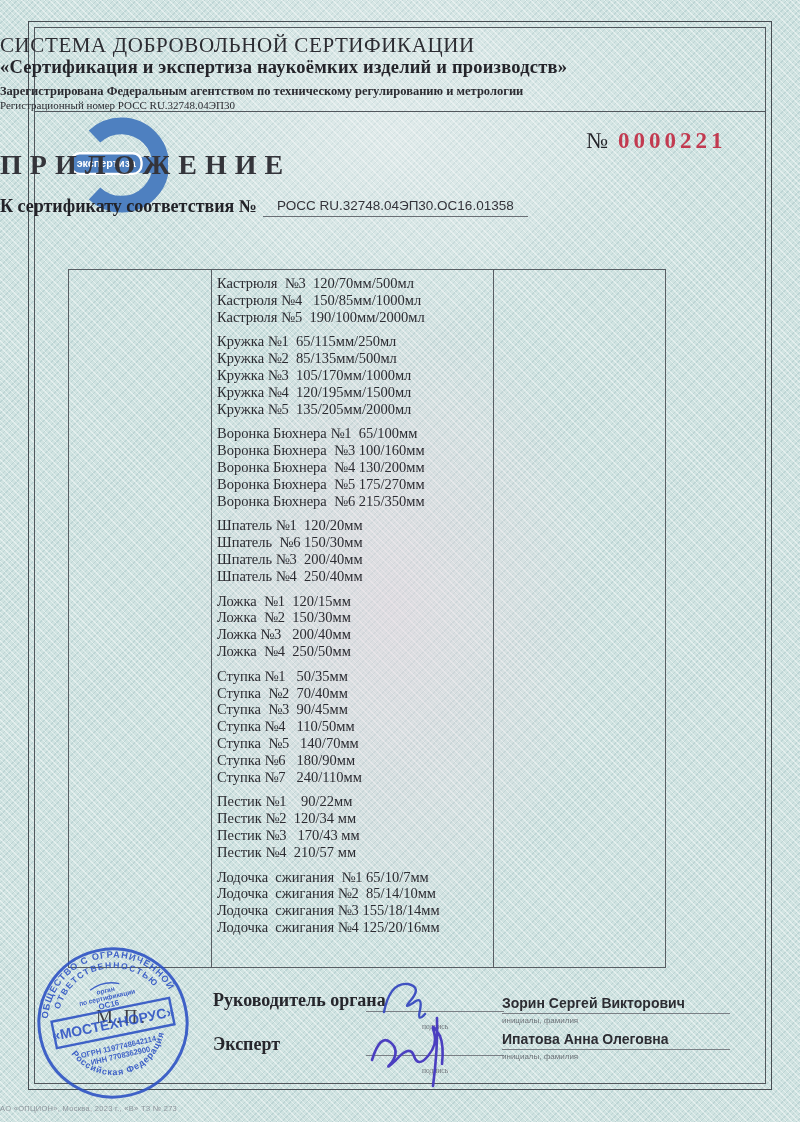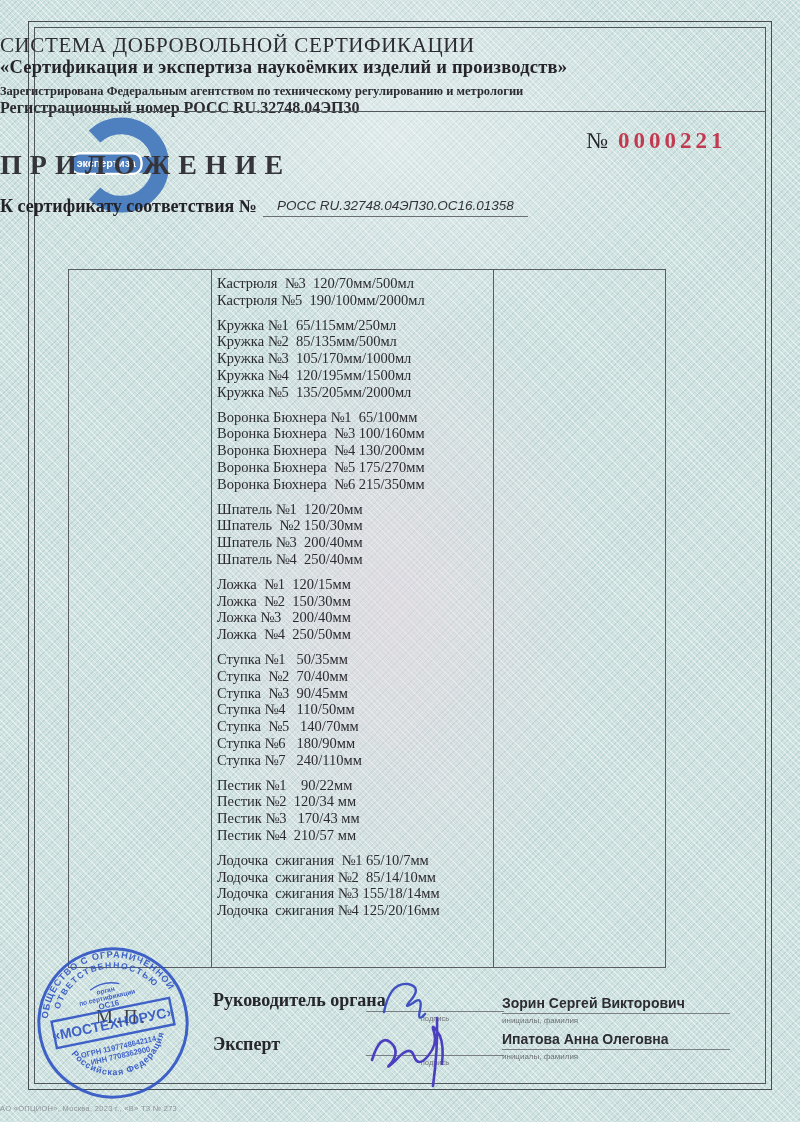--- a/index.html
+++ b/index.html
@@ -18,53 +18,52 @@
   }
 
   .frame-outer { position:absolute; left:28px; top:21px; width:744px; height:1069px; border:1.5px solid #474c52; }
   .frame-inner { position:absolute; left:34px; top:27px; width:732px; height:1057px; border:1px solid #51565c; }
 
   .center { position:absolute; left:0; width:800px; text-align:left; }
 
   .sys-title   { top:33px;  font-size:21px;   color:#2c2c32; letter-spacing:0.6px; }
   .sys-name    { top:57px;  font-size:18.5px; font-weight:bold; color:#24242a; letter-spacing:0.2px; }
   .reg-line    { top:84px;  font-size:12.5px; font-weight:bold; color:#2b2b31; }
-  .reg-number  { top:99px;  font-size:16px; font-weight:bold; color:#2b2b31; }
+  .reg-number  { top:99px;  font-size:11px; font-weight:normal; color:#2b2b31; }
   .header-rule { position:absolute; left:35px; top:111px; width:730px; height:1px; background:#51565c; }
 
   .logo { position:absolute; left:70px; top:116px; width:98px; height:98px; }
 
   .blank-no { position:absolute; left:586px; top:128px; font-size:23px; color:#24242a; white-space:pre; }
   .blank-no .digits { font-weight:bold; letter-spacing:4px; color:#c23a50; padding-left:10px; }
 
   .doc-title { top:149px; font-size:28px; font-weight:600; color:#34343a; letter-spacing:8px; }
 
   .cert-line { top:196px; font-size:18px; color:#222228; }
   .cert-line .lbl { font-weight:bold; }
   .cert-line .val {
     font-family:"Liberation Sans", sans-serif; font-size:13.5px; color:#33333a;
     display:inline-block; border-bottom:1px solid #6a6f75; padding:0 14px 3px 14px; margin-left:6px;
     vertical-align:2px;
-    font-style:italic;
   }
 
   .items-table { position:absolute; left:68px; top:269px; width:598px; height:699px; border:1px solid #585d63; }
   .items-table .vline { position:absolute; top:0; width:1px; height:100%; background:#585d63; }
   .vline.v1 { left:142px; } .vline.v2 { left:424px; }
   .items-content { position:absolute; left:148px; top:5px; width:272px; }
   .item-group { margin-bottom:8px; }
   .item-line { font-size:14.5px; line-height:16.8px; color:#2b2b31; white-space:pre; }
 
   .sig-label { position:absolute; left:193px; font-size:18px; font-weight:bold; color:#26262c;margin-left:20px; }
   .sig-label.head { top:990px; } .sig-label.expert { top:1034px; }
 
   .sig-line { position:absolute; border-bottom:1px solid #7a7f85; }
   .sig-line.s1 { left:366px; top:994px; width:138px; height:18px; }
   .sig-line.s2 { left:366px; top:1038px; width:138px; height:18px; }
-  .sig-caption { position:absolute; font-family:Liberation Sans, sans-serif; font-size:7.5px; color:#6d7278; text-align:center; }
+  .sig-caption { position:absolute; font-family:Liberation Serif, serif; font-size:7.5px; color:#6d7278; text-align:center;margin-top:8px; }
   .sig-caption.c1 { left:366px; top:1014px; width:138px; }
   .sig-caption.c2 { left:366px; top:1058px; width:138px; }
 
   .name-line { position:absolute; left:502px; width:228px; text-align:left; }
   .name-value { font-family:"Liberation Sans", sans-serif; font-size:14px; font-weight:600; color:#2c2c32;
                 border-bottom:1px solid #7a7f85; padding-bottom:2px; display:block; }
   .name-caption { font-family:"Liberation Sans", sans-serif; font-size:8px; color:#6d7278; display:block; padding-top:2px; }
   .name-line.n1 { top:995px; } .name-line.n2 { top:1031px; }
 
   .mp-mark { position:absolute; left:96px; top:1006px; font-size:19px; letter-spacing:3px; color:#3e3e44; z-index:1; }
@@ -105,39 +104,40 @@
   <div class="center cert-line">
     <span class="lbl">К сертификату соответствия №</span><span class="val">РОСС RU.32748.04ЭП30.ОС16.01358</span>
   </div>
 
   <div class="items-table">
     <div class="vline v1"></div>
     <div class="vline v2"></div>
     <div class="items-content">
         <div class="item-group">
           <div class="item-line">Кастрюля  №3  120/70мм/500мл</div>
+          <div class="item-line">Кастрюля №4   150/85мм/1000мл</div>
           <div class="item-line">Кастрюля №5  190/100мм/2000мл</div>
         </div>
         <div class="item-group">
           <div class="item-line">Кружка №1  65/115мм/250мл</div>
           <div class="item-line">Кружка №2  85/135мм/500мл</div>
           <div class="item-line">Кружка №3  105/170мм/1000мл</div>
           <div class="item-line">Кружка №4  120/195мм/1500мл</div>
           <div class="item-line">Кружка №5  135/205мм/2000мл</div>
         </div>
         <div class="item-group">
           <div class="item-line">Воронка Бюхнера №1  65/100мм</div>
           <div class="item-line">Воронка Бюхнера  №3 100/160мм</div>
           <div class="item-line">Воронка Бюхнера  №4 130/200мм</div>
           <div class="item-line">Воронка Бюхнера  №5 175/270мм</div>
           <div class="item-line">Воронка Бюхнера  №6 215/350мм</div>
         </div>
         <div class="item-group">
           <div class="item-line">Шпатель №1  120/20мм</div>
-          <div class="item-line">Шпатель  №2 150/30мм</div>
+          <div class="item-line">Шпатель  №6 150/30мм</div>
           <div class="item-line">Шпатель №3  200/40мм</div>
           <div class="item-line">Шпатель №4  250/40мм</div>
         </div>
         <div class="item-group">
           <div class="item-line">Ложка  №1  120/15мм</div>
           <div class="item-line">Ложка  №2  150/30мм</div>
           <div class="item-line">Ложка №3   200/40мм</div>
           <div class="item-line">Ложка  №4  250/50мм</div>
         </div>
         <div class="item-group">

